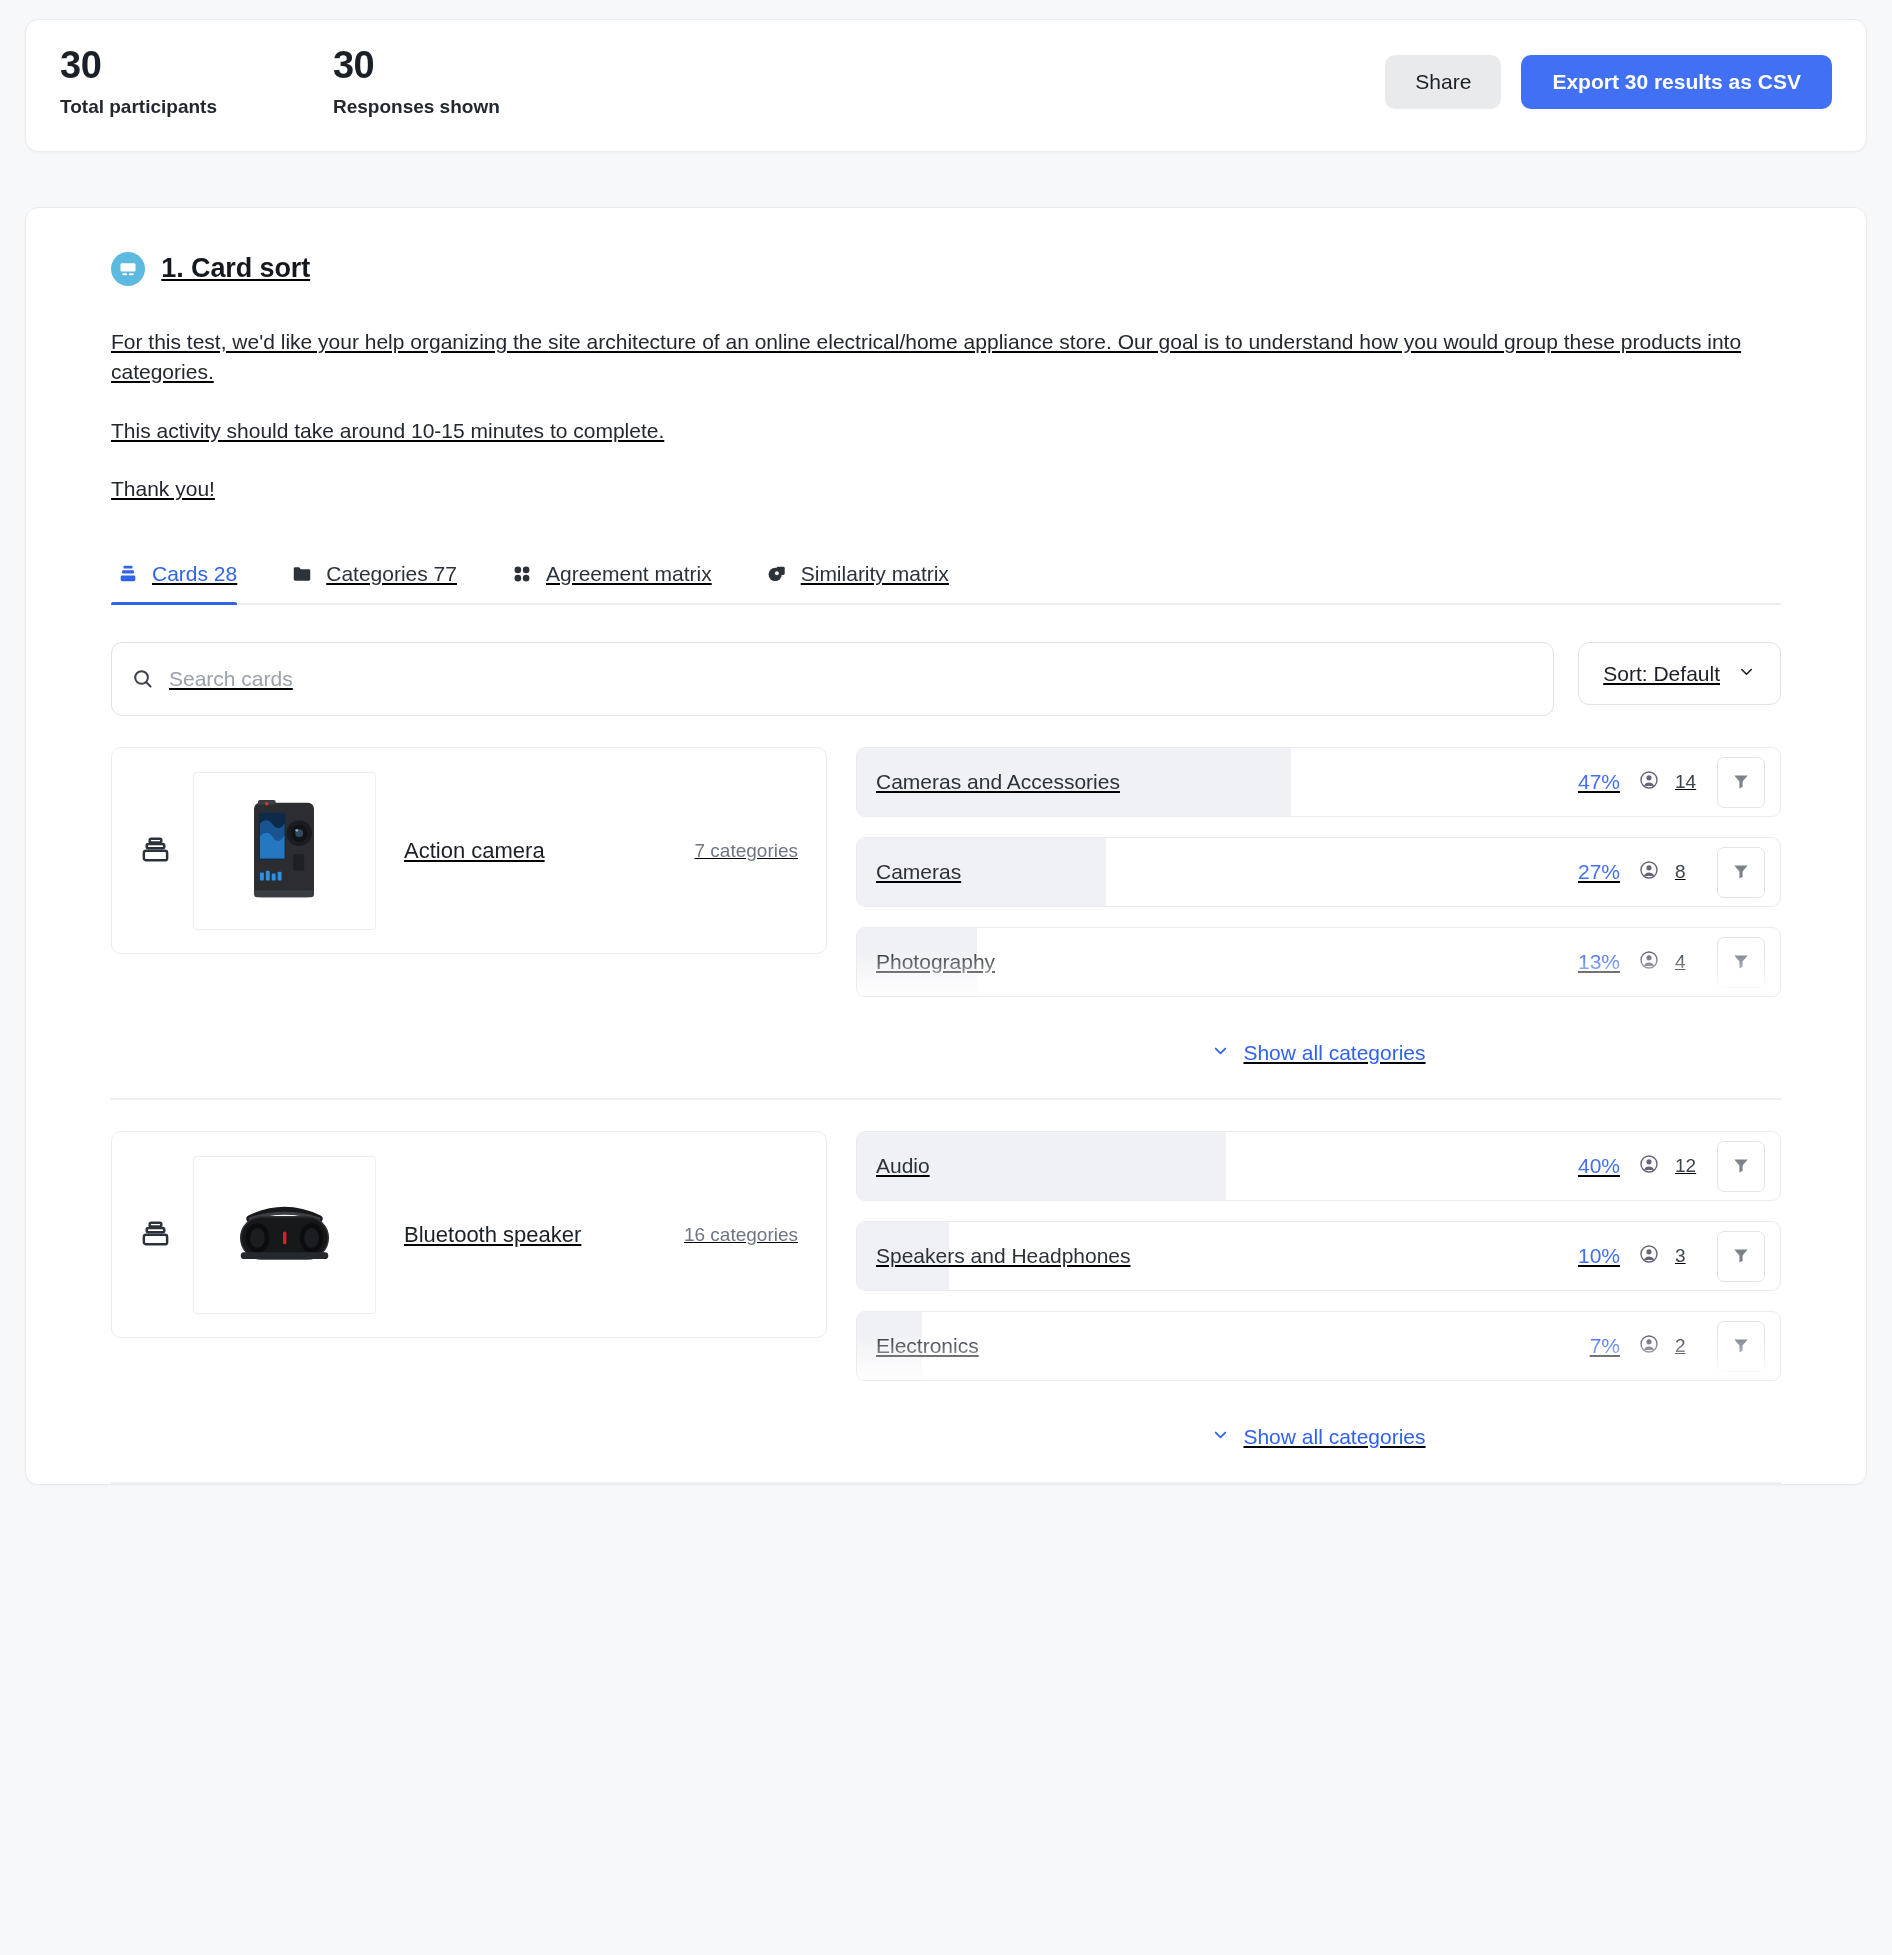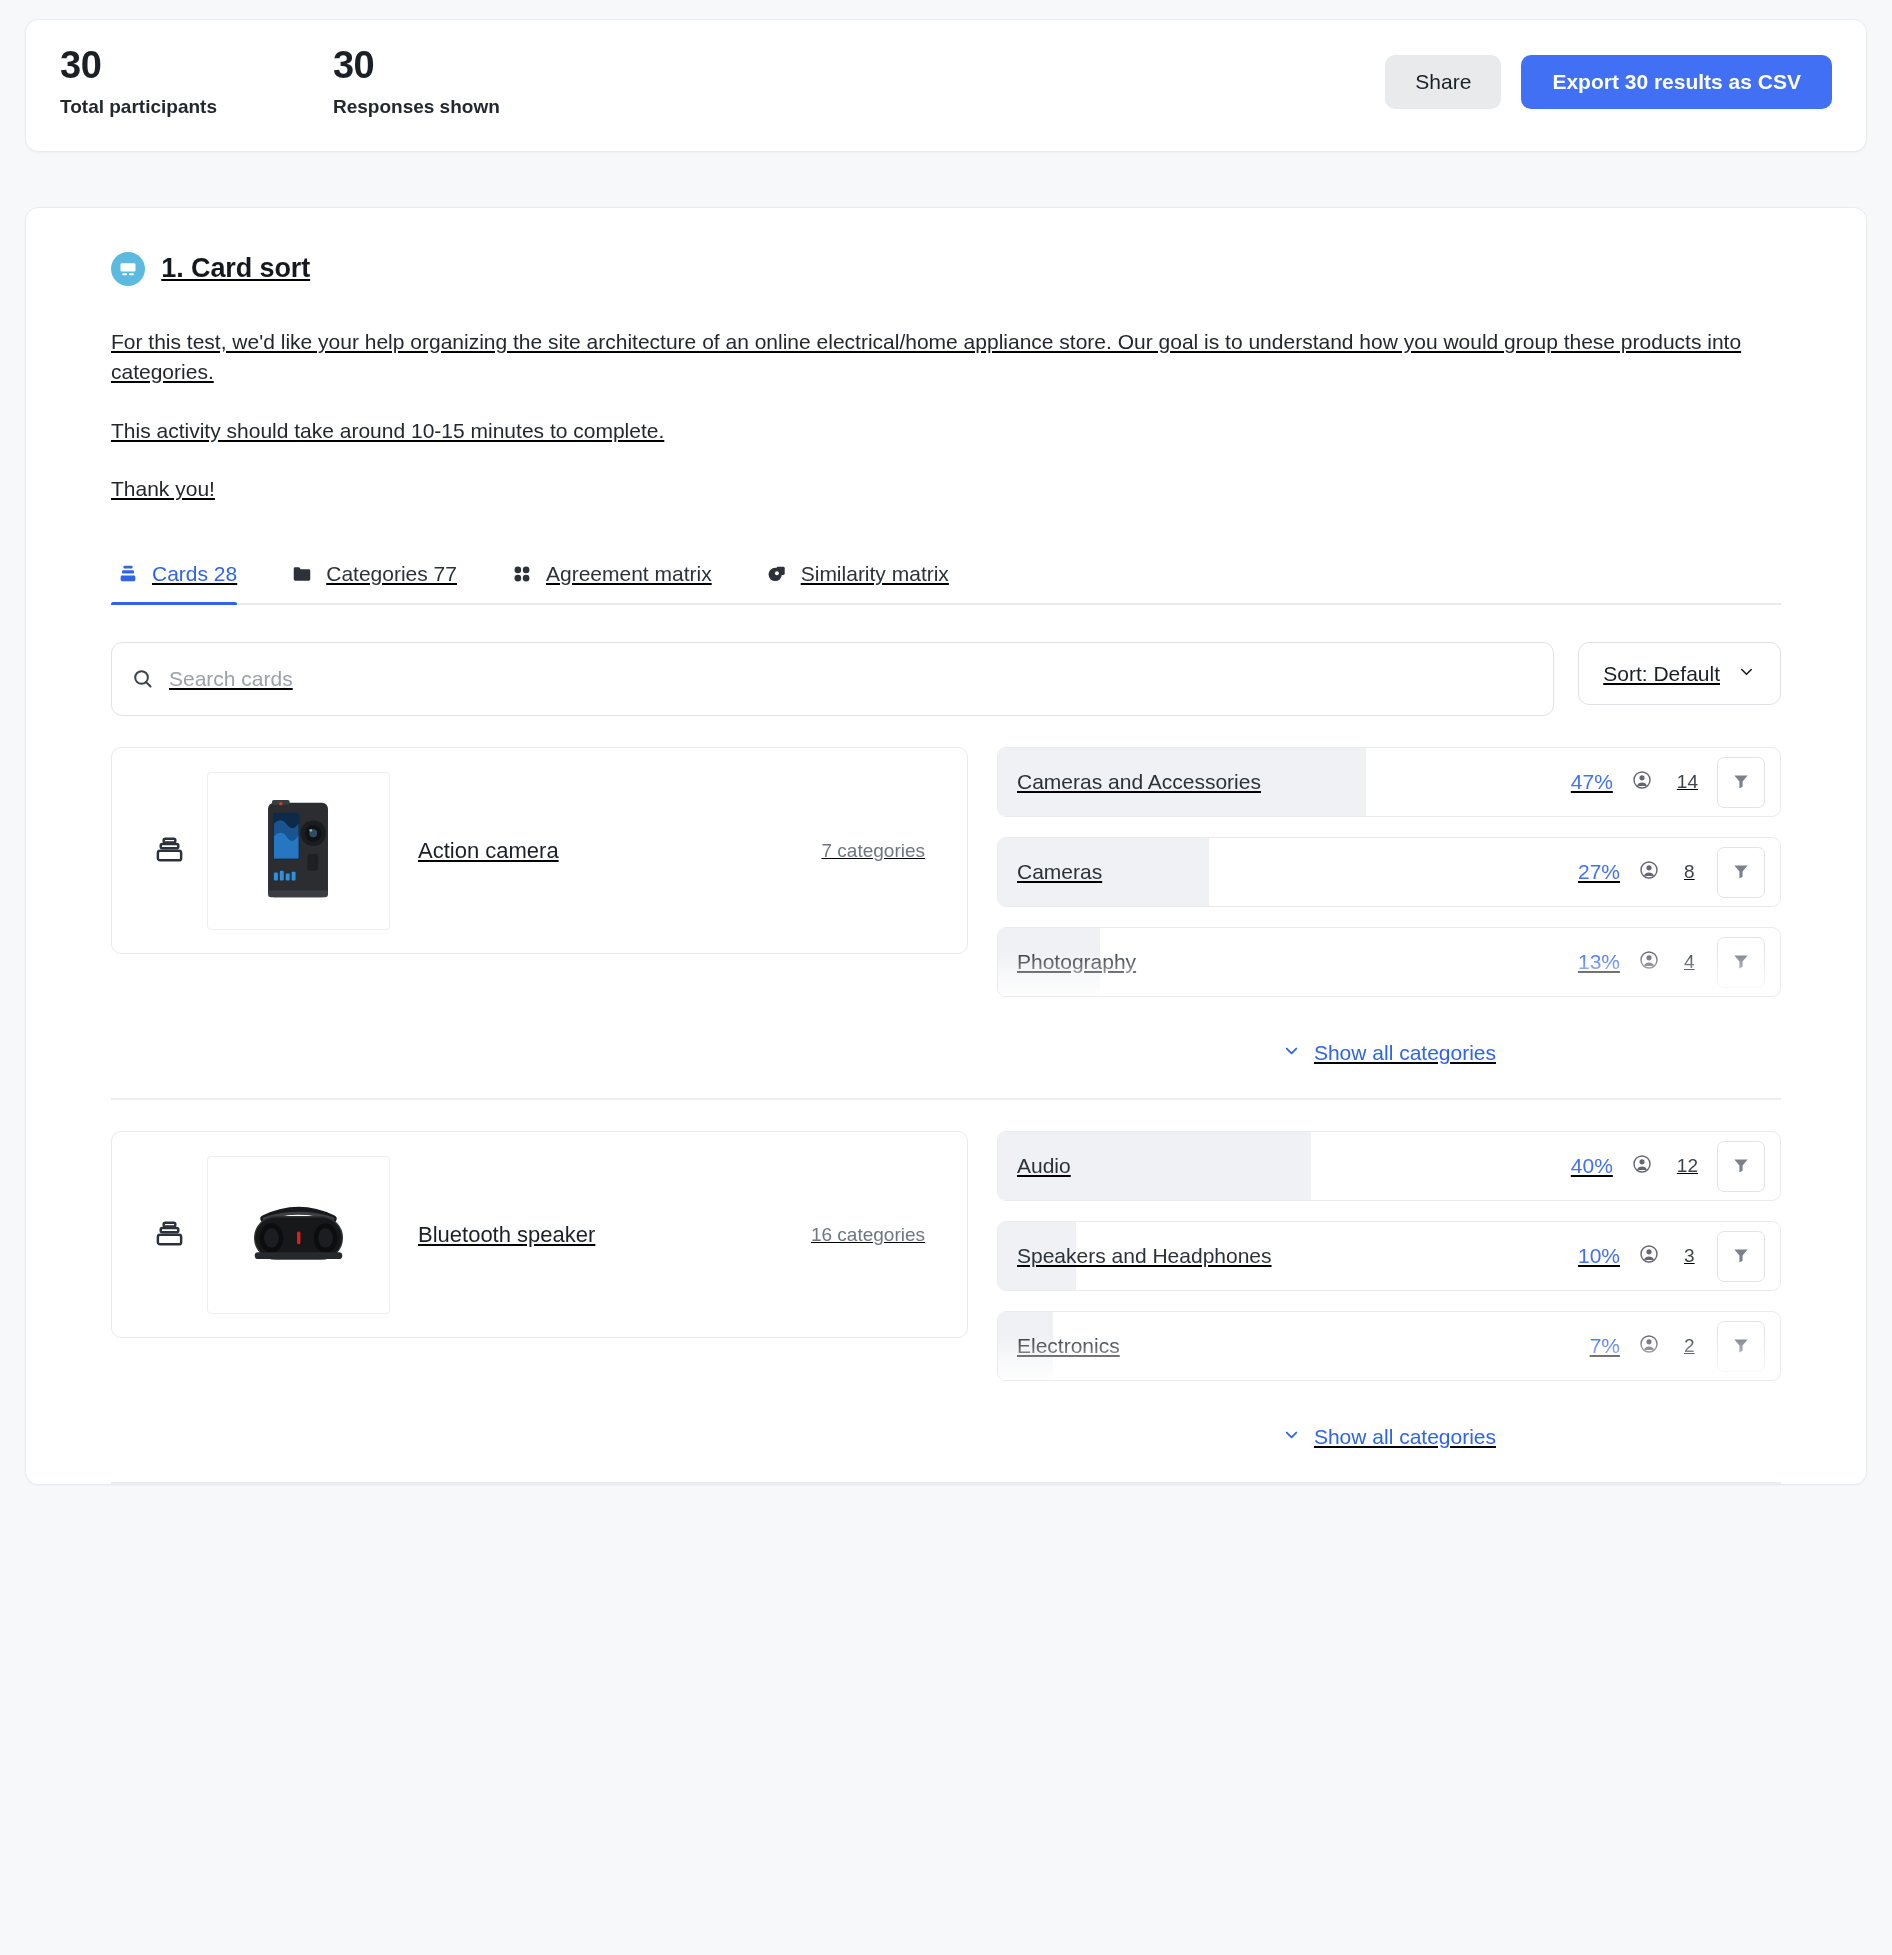--- a/index.html
+++ b/index.html
@@ -185,27 +185,27 @@
   
   .card-row {
     display: flex;
     gap: 29px;
     padding-top: 31px;
     align-items: flex-start;
   }
   .card-row.with-divider { border-top: 2px solid #eceef1; margin-top: 28px; }
 
   .card-left {
-    width: 857px;
+    width: 716px;
     flex: none;
     border: 1.5px solid #e9ebef;
     border-radius: 10px;
     display: flex;
     align-items: center;
-    padding: 17px 42px;
+    padding: 17px 28px;
     min-height: 207px;
     background: #fff;
   }
   .drag-icon { flex: none; margin-right: 22px; }
   .thumb {
     width: 183px; height: 158px;
     border: 1.5px solid #eceef1;
     border-radius: 4px;
     display: flex; align-items: center; justify-content: center;
     flex: none;
@@ -262,21 +262,21 @@
   }
   .cat-pct {
     font-size: 21px;
     color: #4170f4;
     min-width: 58px;
     text-align: right;
   }
   .cat-people {
     display: flex;
     align-items: center;
-    gap: 25px;
+    gap: 16px;
     font-size: 19px;
     color: #3d434b;
     min-width: 59px;
   }
   .filter-btn {
     width: 48px; height: 51px;
     border: 1.5px solid #e0e3e8;
     border-radius: 7px;
     background: #fff;
     display: flex; align-items: center; justify-content: center;

